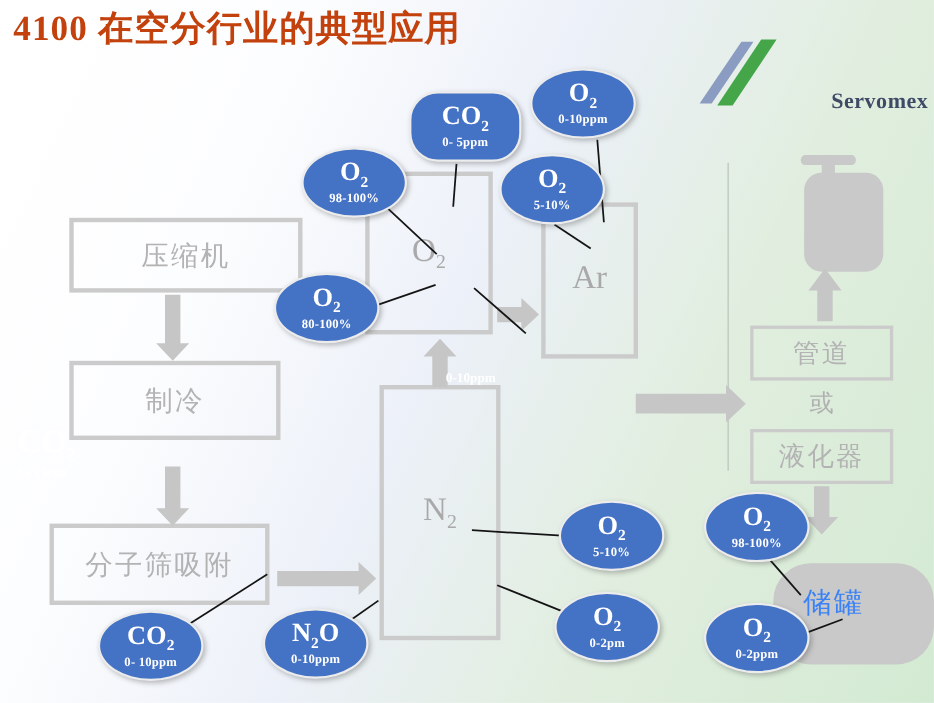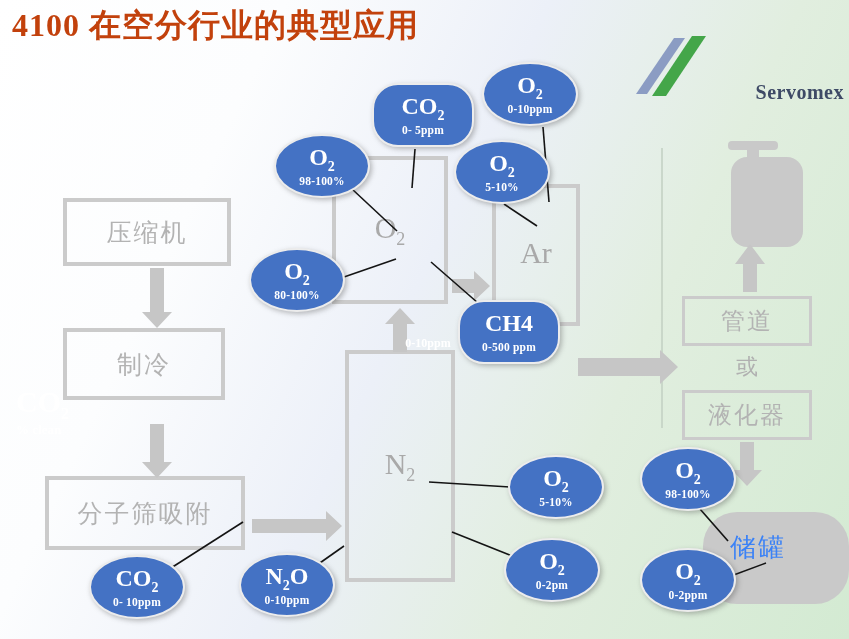--- a/index.html
+++ b/index.html
@@ -67,24 +67,24 @@
   <h1 class="title">4100 在空分行业的典型应用</h1>
 
   <div class="logo">
     <svg width="218" height="88" viewBox="0 0 218 88">
       <polygon points="8,78 46,22 57,22 19,78" fill="#8b9cc3"></polygon>
       <polygon points="24,80 64,20 78,20 38,80" fill="#44a649"></polygon>
     </svg>
     <span class="brand">Servomex</span>
   </div>
 
-  <div class="pbox" style="left:63px;top:198px;width:168px;height:68px;">
+  <div class="pbox" style="left:63px;top:198px;width:212px;height:68px;">
     <span class="lbl">压缩机</span>
   </div>
-  <div class="pbox" style="left:63px;top:328px;width:162px;height:72px;">
+  <div class="pbox" style="left:63px;top:328px;width:192px;height:72px;">
     <span class="lbl">制冷</span>
   </div>
   <div class="pbox" style="left:45px;top:476px;width:200px;height:74px;">
     <span class="lbl">分子筛吸附</span>
   </div>
   <div class="pbox col" style="left:332px;top:156px;width:116px;height:148px;">
     <span class="lbl"><span>O</span><sub>2</sub></span>
   </div>
   <div class="pbox col" style="left:492px;top:184px;width:88px;height:142px;">
     <span class="lbl"><span>Ar</span><sub></sub></span>
@@ -159,24 +159,20 @@
     <div class="range">98-100%</div>
   </div>
   <div class="balloon" style="left:454px;top:140px;">
     <div class="gas"><span>O</span><sub>2</sub><span></span></div>
     <div class="range">5-10%</div>
   </div>
   <div class="balloon" style="left:249px;top:248px;">
     <div class="gas"><span>O</span><sub>2</sub><span></span></div>
     <div class="range">80-100%</div>
   </div>
-  <div class="balloon pill" style="left:458px;top:300px;">
-    <div class="gas"><span>CH4</span><sub></sub><span></span></div>
-    <div class="range">0-500 ppm</div>
-  </div>
   <div class="balloon" style="left:508px;top:455px;">
     <div class="gas"><span>O</span><sub>2</sub><span></span></div>
     <div class="range">5-10%</div>
   </div>
   <div class="balloon" style="left:504px;top:538px;">
     <div class="gas"><span>O</span><sub>2</sub><span></span></div>
     <div class="range">0-2pm</div>
   </div>
   <div class="balloon" style="left:640px;top:447px;">
     <div class="gas"><span>O</span><sub>2</sub><span></span></div>

